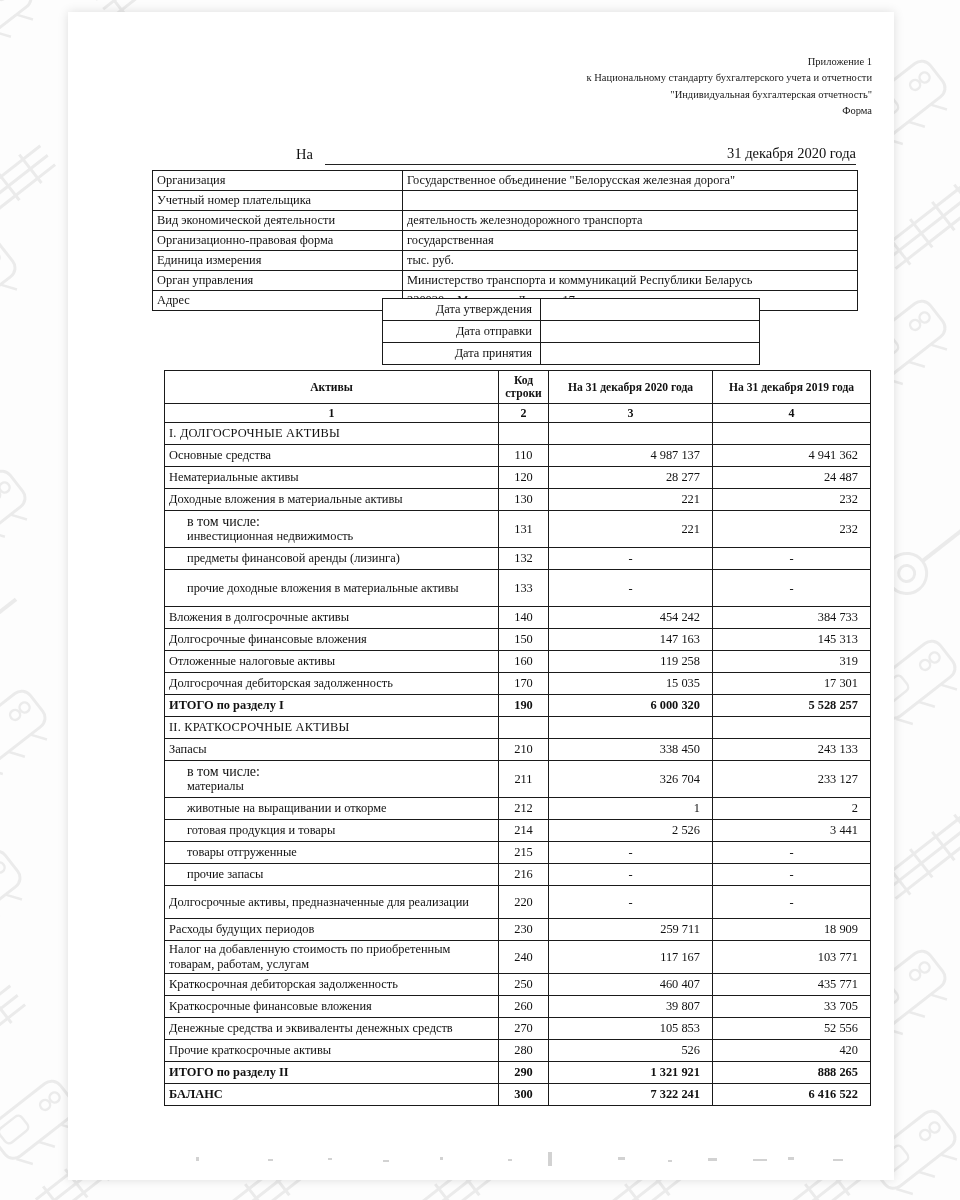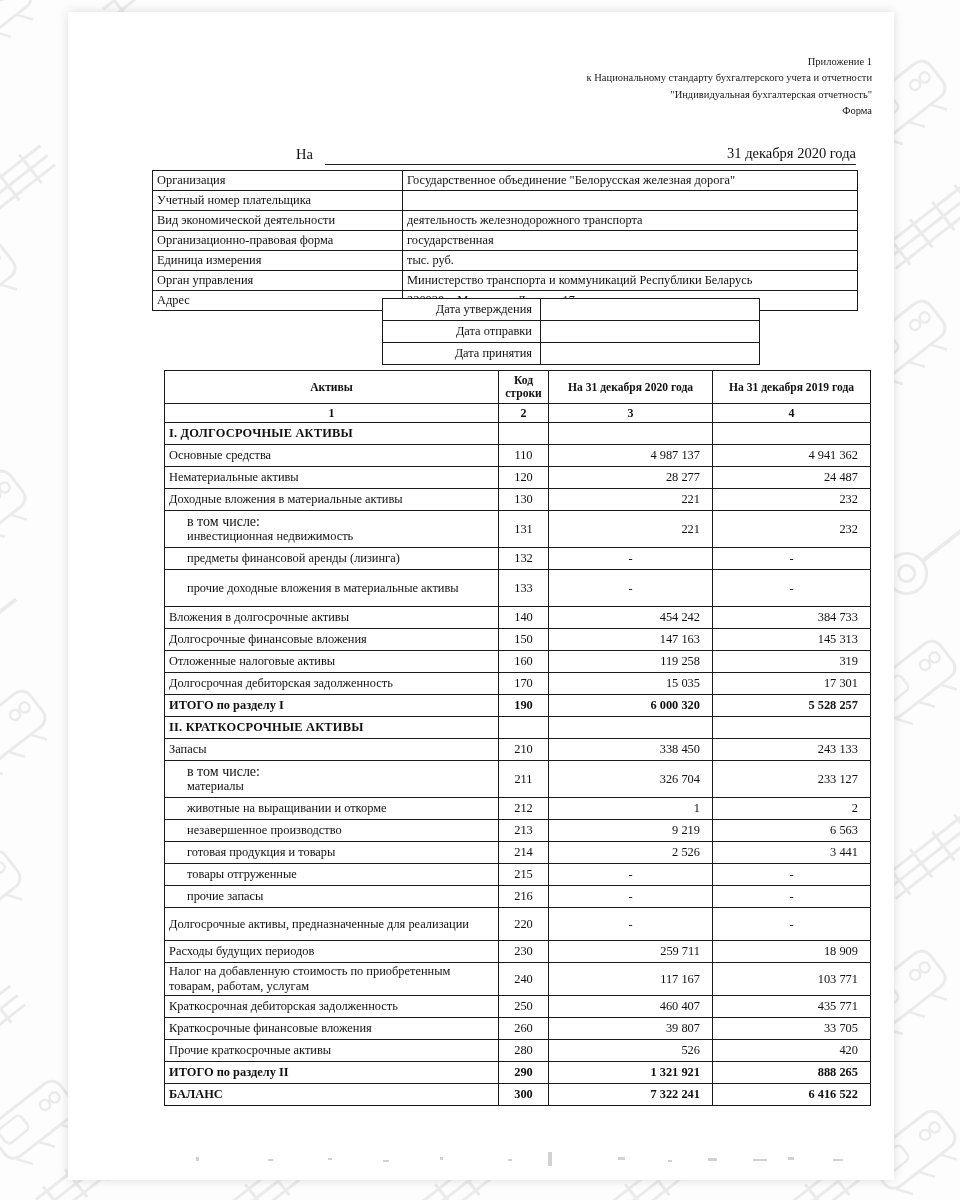--- a/index.html
+++ b/index.html
@@ -144,21 +144,21 @@
     padding: 3px 3px;
   }
   #balance-table td {
     height: 19px;
     line-height: 15px;
   }
   #balance-table td.code { text-align: center; }
   #balance-table td.num  { text-align: right; padding-right: 12px; }
   #balance-table td.dash { text-align: center; }
   #balance-table tr.numrow td { text-align: center; font-weight: bold; font-size: 12px; height: 16px; }
-  #balance-table td.section { font-weight: bold; letter-spacing: 0.2px; }
+  #balance-table td.section { font-weight: normal; letter-spacing: 0.2px; }
   #balance-table tr.total td { font-weight: bold; }
   #balance-table td.indent1 { padding-left: 22px; }
   #balance-table td.tall { height: 34px; }
   #balance-table td.tall2 { height: 30px; }
   .sub-lead { display:block; font-size: 14px; }
 
   
   #speckle {
     position: absolute;
     left: 110px;
@@ -448,26 +448,20 @@
             <td class="num">326 704</td>
             <td class="num">233 127</td>
           </tr>
           <tr>
             <td class="indent1">животные на выращивании и откорме</td>
             <td class="code">212</td>
             <td class="num">1</td>
             <td class="num">2</td>
           </tr>
           <tr>
-            <td class="indent1">незавершенное производство</td>
-            <td class="code">213</td>
-            <td class="num">9 219</td>
-            <td class="num">6 563</td>
-          </tr>
-          <tr>
             <td class="indent1">готовая продукция и товары</td>
             <td class="code">214</td>
             <td class="num">2 526</td>
             <td class="num">3 441</td>
           </tr>
           <tr>
             <td class="indent1">товары отгруженные</td>
             <td class="code">215</td>
             <td class="dash">-</td>
             <td class="dash">-</td>
@@ -500,20 +494,26 @@
             <td class="">Краткосрочная дебиторская задолженность</td>
             <td class="code">250</td>
             <td class="num">460 407</td>
             <td class="num">435 771</td>
           </tr>
           <tr>
             <td class="">Краткосрочные финансовые вложения</td>
             <td class="code">260</td>
             <td class="num">39 807</td>
             <td class="num">33 705</td>
+          </tr>
+          <tr>
+            <td class="">Денежные средства и эквиваленты денежных средств</td>
+            <td class="code">270</td>
+            <td class="num">105 853</td>
+            <td class="num">52 556</td>
           </tr>
           <tr>
             <td class="">Прочие краткосрочные активы</td>
             <td class="code">280</td>
             <td class="num">526</td>
             <td class="num">420</td>
           </tr>
           <tr class="total">
             <td class="">ИТОГО по разделу II</td>
             <td class="code">290</td>

